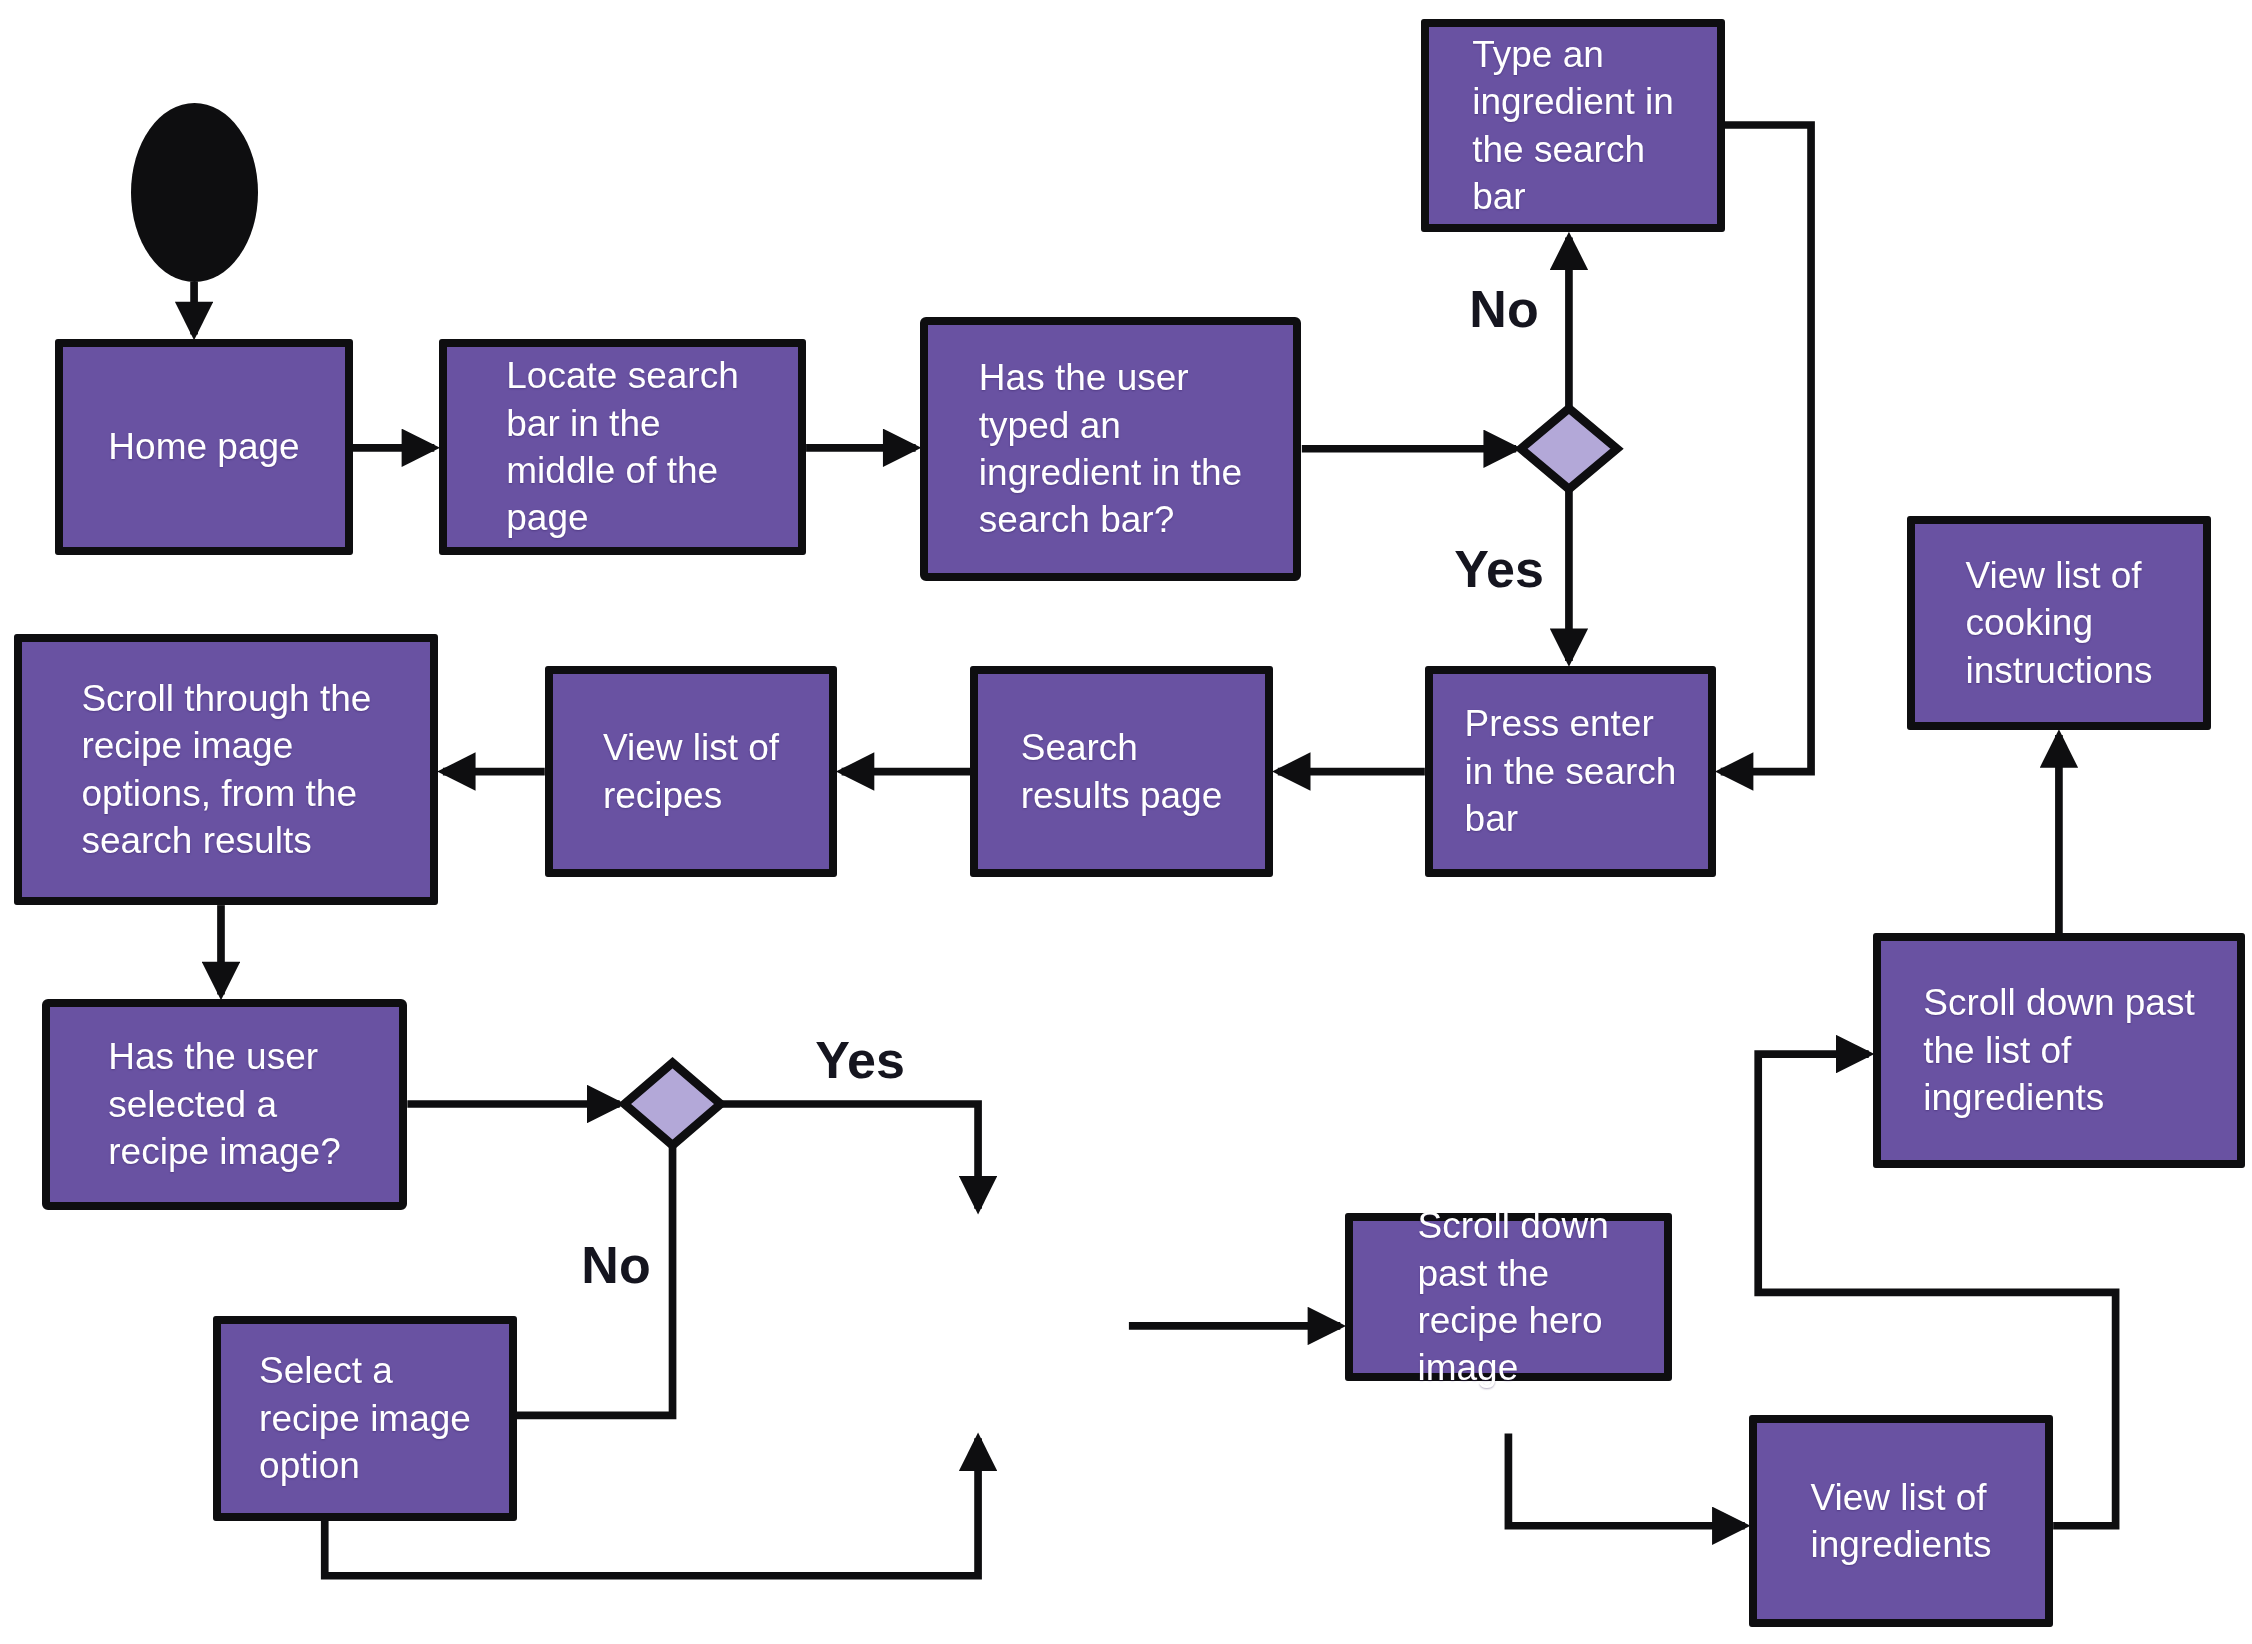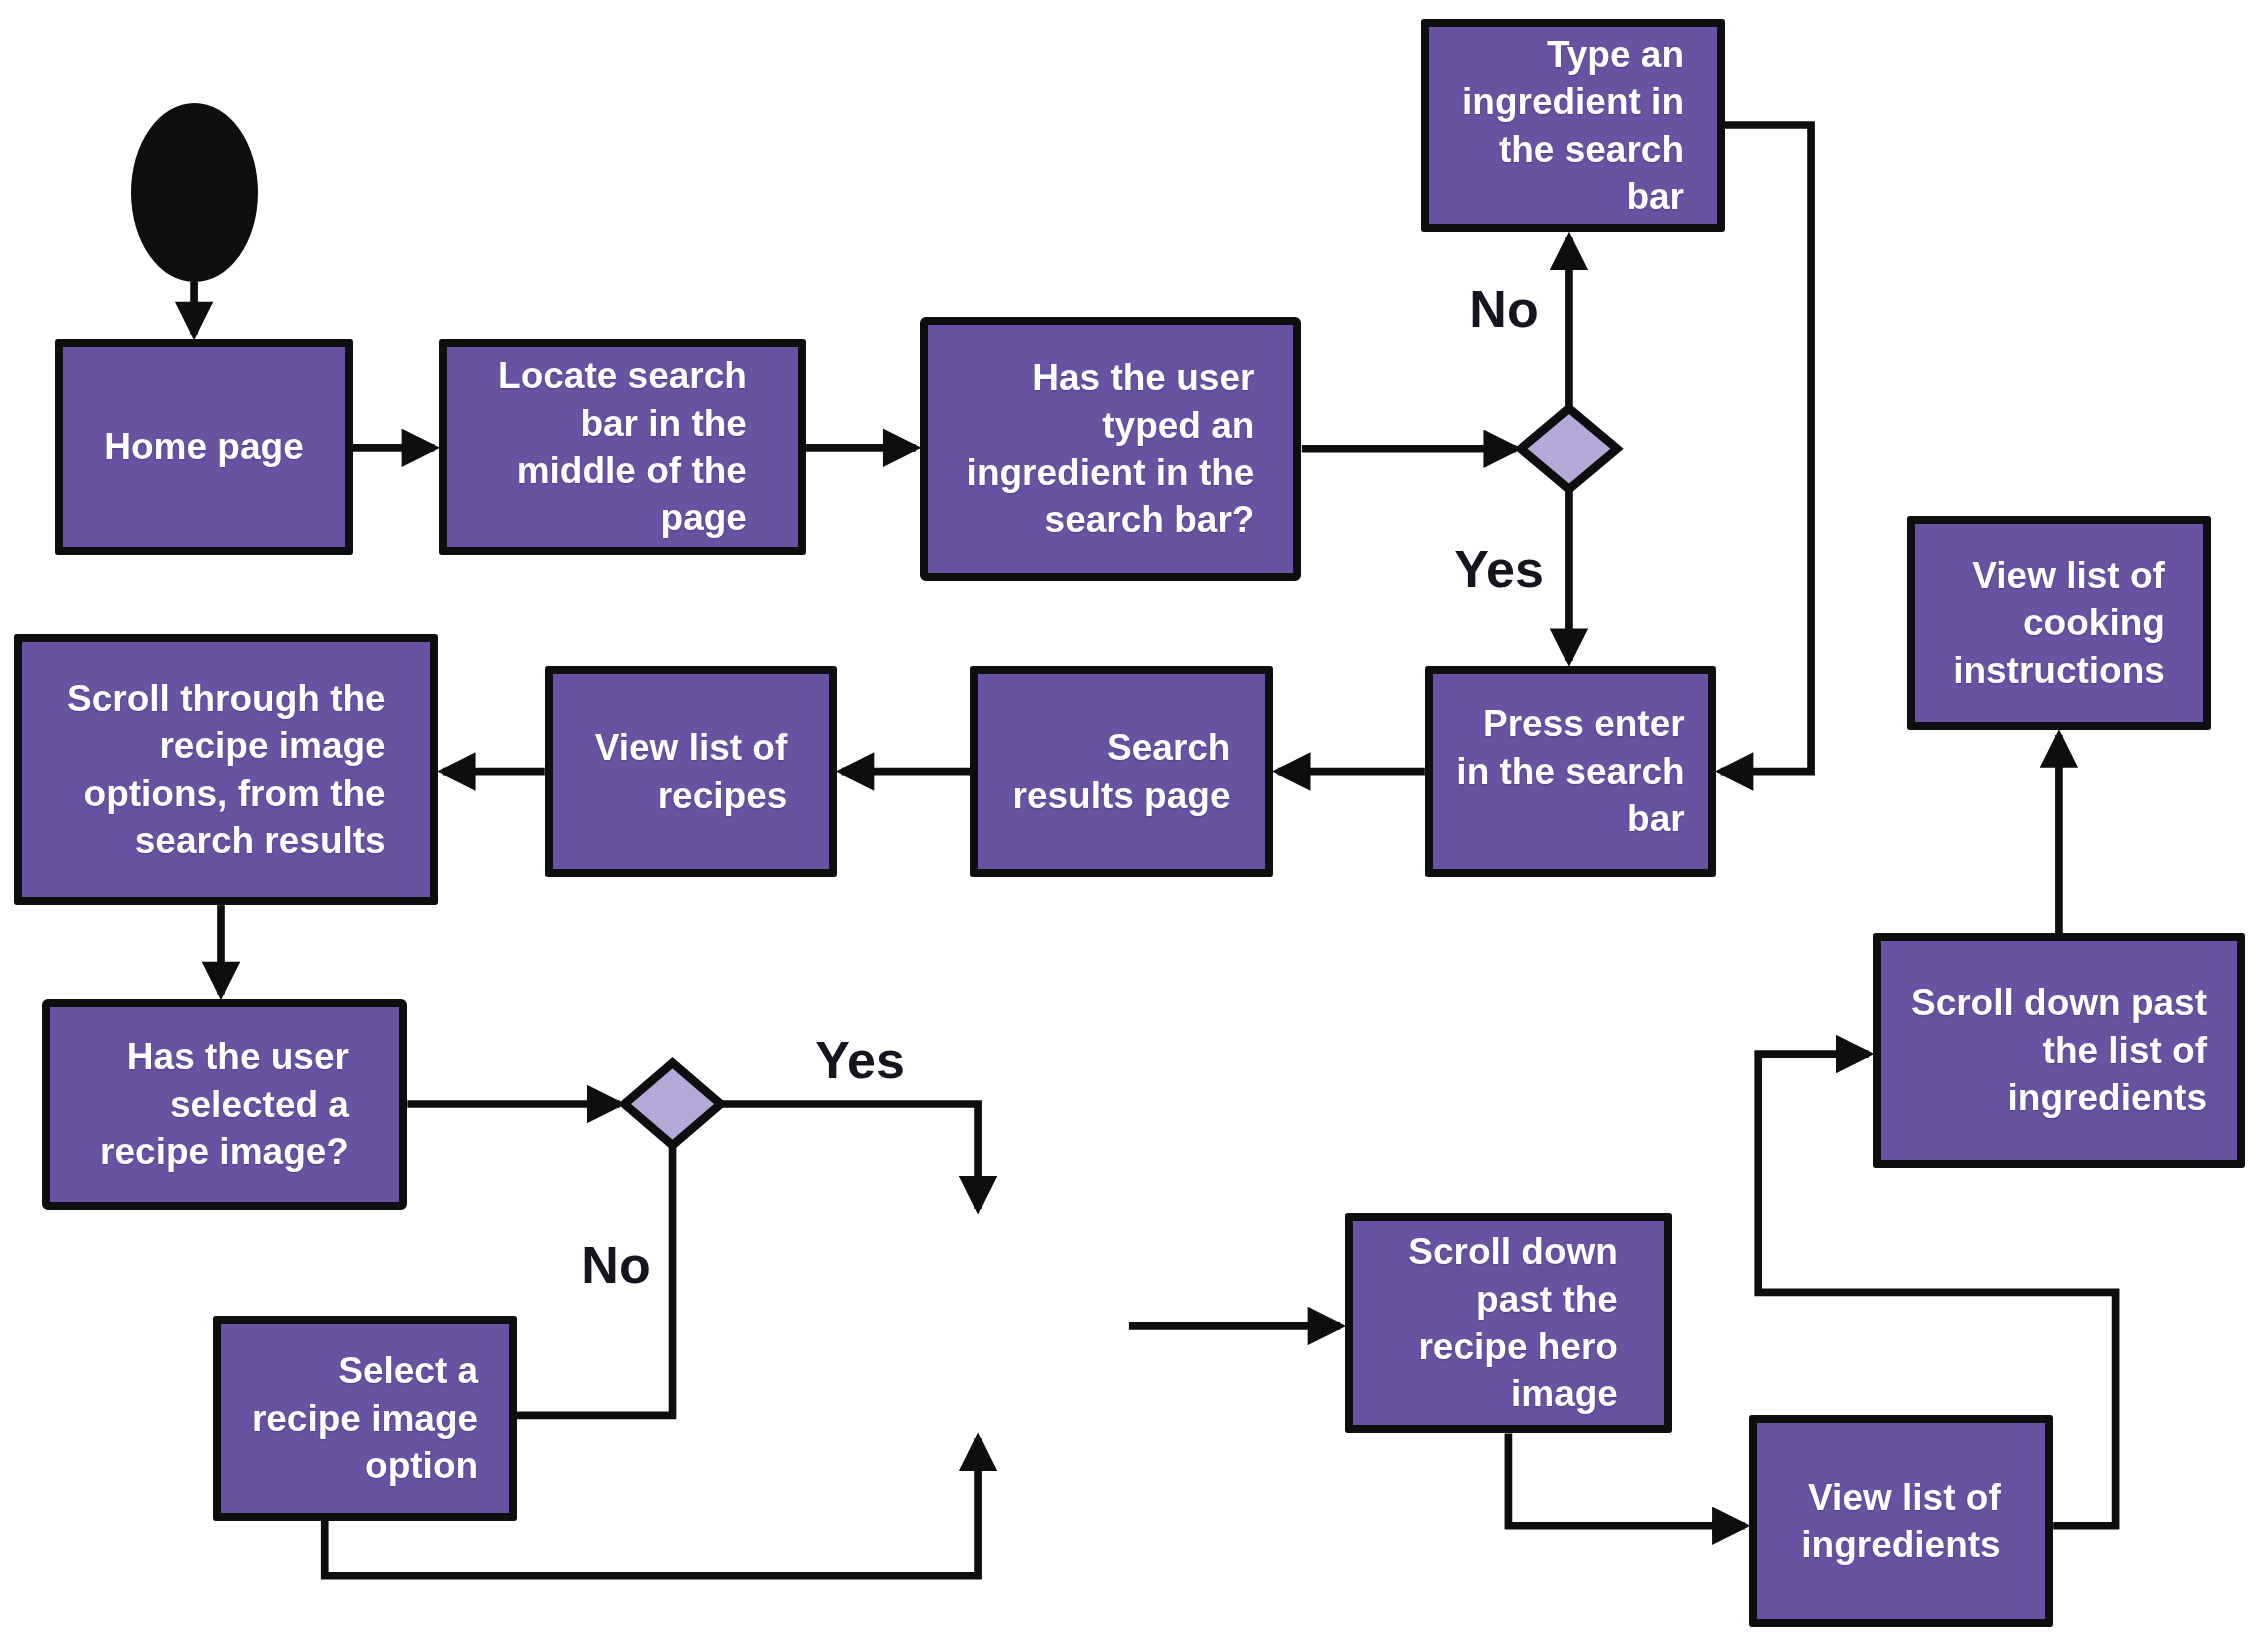--- a/index.html
+++ b/index.html
@@ -32,22 +32,22 @@
   }
   .node {
     position: absolute;
     box-sizing: border-box;
     border: 8.6px solid var(--outline, #0e0e10);
     background: var(--node-fill, #6952a2);
     color: var(--node-text, #ffffff);
     display: flex;
     align-items: center;
     justify-content: center;
-    text-align: right;
-    font-weight: bold;
+    text-align: left;
+    font-weight: normal;
     font-size: 37px;
     line-height: 1.28;
     white-space: pre-line;
     border-radius: 2.9px;
     padding: 3.8px;
     text-shadow: 0 1px 1.9px rgba(40,20,80,0.35);
   }
   .node.rounded {
     border-radius: 6px;
   }
@@ -126,21 +126,21 @@
     <div class="node rect" style="left: 14.4px; top: 634px; width: 424px; height: 271px;"><span>Scroll through the
 recipe image
 options, from the
 search results</span></div>
     <div class="node rounded" style="left: 42px; top: 999px; width: 365px; height: 211px;"><span>Has the user
 selected a
 recipe image?</span></div>
     <div class="node rect" style="left: 173px; top: 1316px; width: 304px; height: 205px; margin-left: 40px;"><span>Select a
 recipe image
 option</span></div>
-    <div class="node rect" style="left: 1345px; top: 1213px; width: 327px; height: 220px; padding-left: 13px;"><span>Scroll down
+    <div class="node rect" style="left: 1345px; top: 1213px; width: 327px; height: 168px; padding-left: 13px;"><span>Scroll down
 past the
 recipe hero
 image</span></div>
     <div class="node rect" style="left: 1749px; top: 1415px; width: 304px; height: 212px;"><span>View list of
 ingredients</span></div>
     <div class="node rect" style="left: 1873px; top: 933px; width: 372px; height: 235px;"><span>Scroll down past
 the list of
 ingredients</span></div>
     <div class="node rect" style="left: 1907px; top: 516px; width: 304px; height: 214px;"><span>View list of
 cooking

